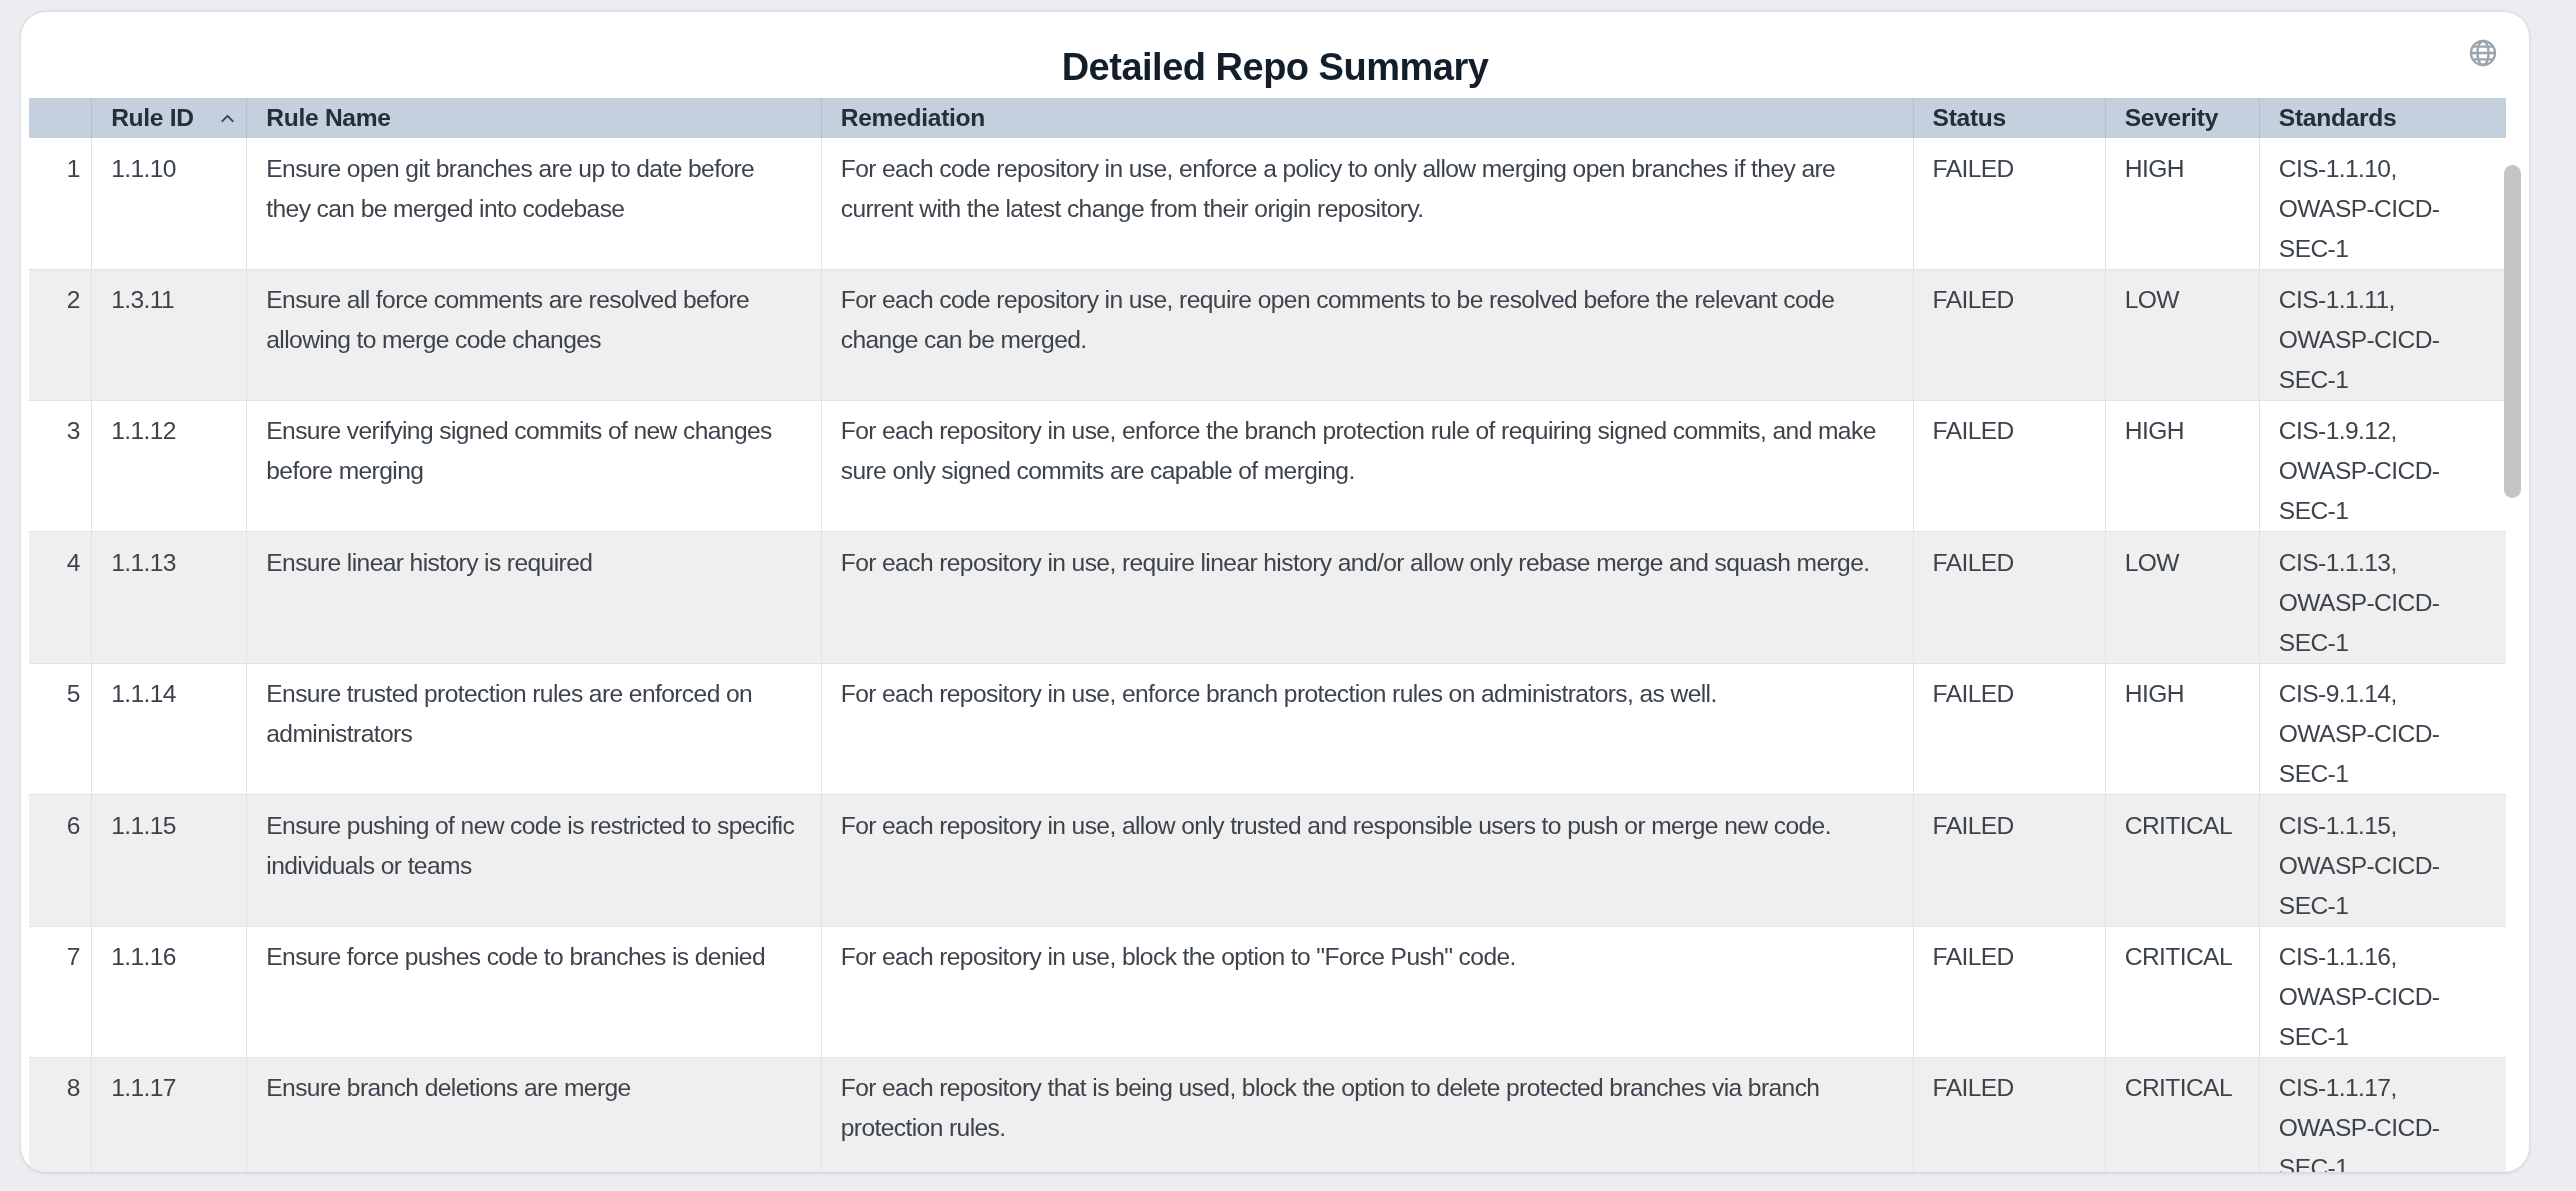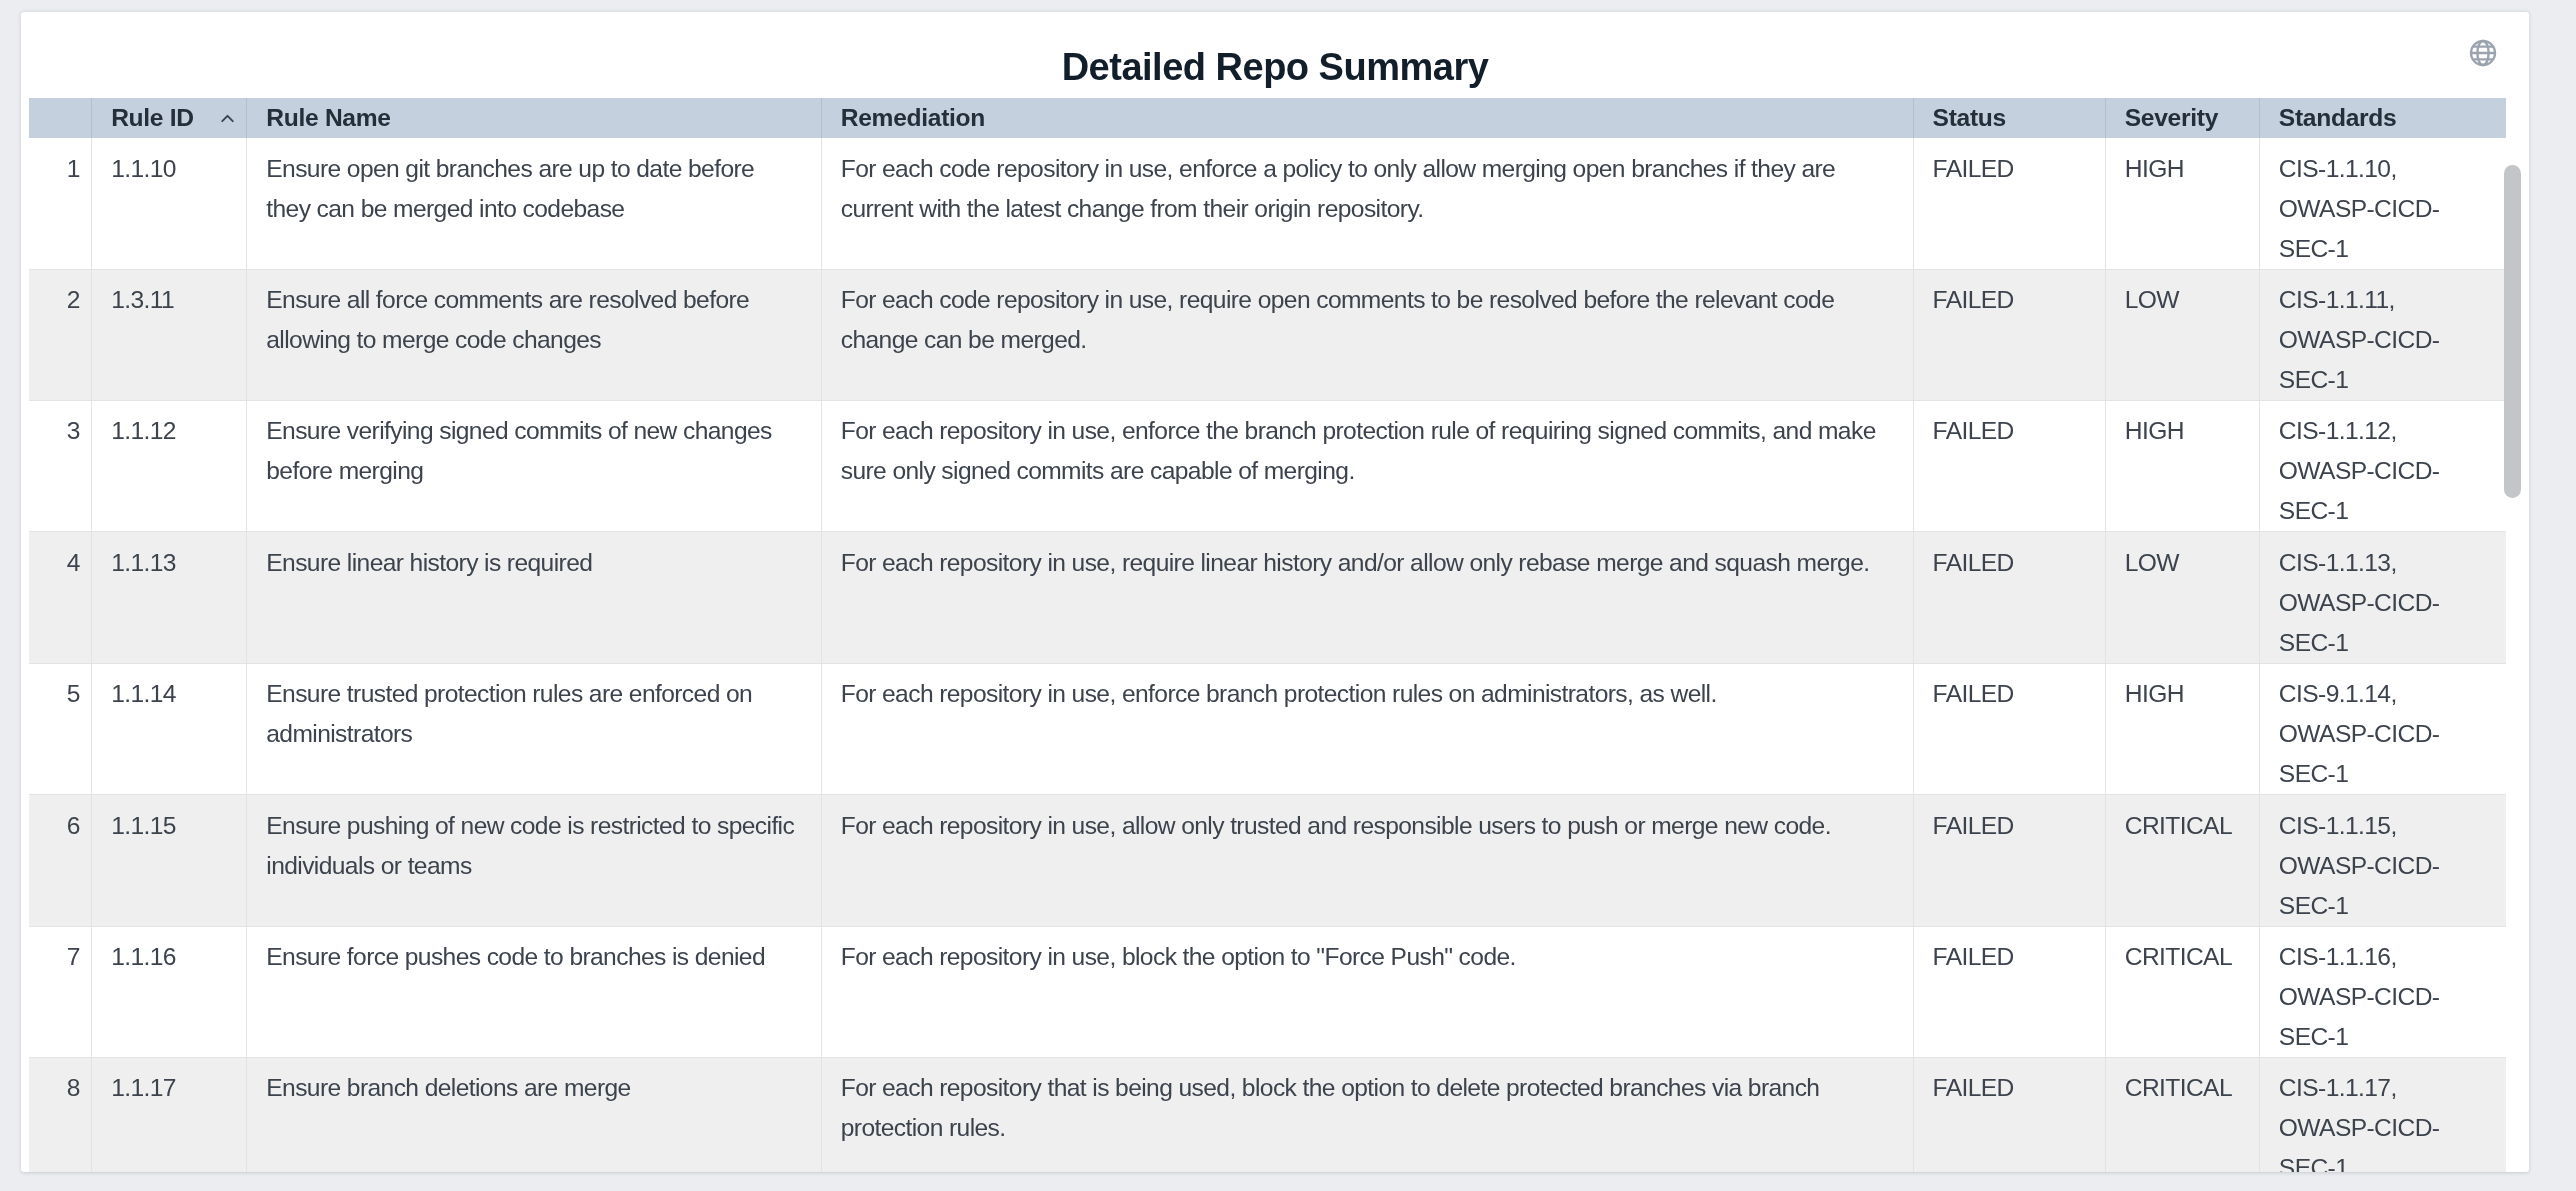--- a/index.html
+++ b/index.html
@@ -6,21 +6,21 @@
   body{
     width:2576px;height:1191px;
     background:#ebedf0;
     font-family:"Liberation Sans","DejaVu Sans",sans-serif;
     color:#3c434d;
     position:relative;
     overflow:hidden;
   }
   .card{
     position:absolute;left:21px;top:12.3px;width:2508px;height:1160px;
-    background:#ffffff;border-radius:3px;
+    background:#ffffff;border-radius:25px;
     box-shadow:0 0.9px 3.8px rgba(40,50,60,.18);
     overflow:hidden;
   }
   .page-title{
     position:absolute;top:34px;left:0;width:100%;
     text-align:center;
     font-size:38px;font-weight:600;letter-spacing:-0.5px;
     color:#121f2b;
   }
   .globe-btn{
@@ -124,21 +124,21 @@
         <td>LOW</td>
         <td>CIS-1.1.11, OWASP-CICD-SEC-1</td>
       </tr>
       <tr class="r">
         <td class="c-num">3</td>
         <td>1.1.12</td>
         <td>Ensure verifying signed commits of new changes before merging</td>
         <td>For each repository in use, enforce the branch protection rule of requiring signed commits, and make sure only signed commits are capable of merging.</td>
         <td>FAILED</td>
         <td>HIGH</td>
-        <td>CIS-1.1.12, OWASP-CICD-SEC-1</td>
+        <td>CIS-1.9.12, OWASP-CICD-SEC-1</td>
       </tr>
       <tr class="r">
         <td class="c-num">4</td>
         <td>1.1.13</td>
         <td>Ensure linear history is required</td>
         <td>For each repository in use, require linear history and/or allow only rebase merge and squash merge.</td>
         <td>FAILED</td>
         <td>LOW</td>
         <td>CIS-1.1.13, OWASP-CICD-SEC-1</td>
       </tr>

